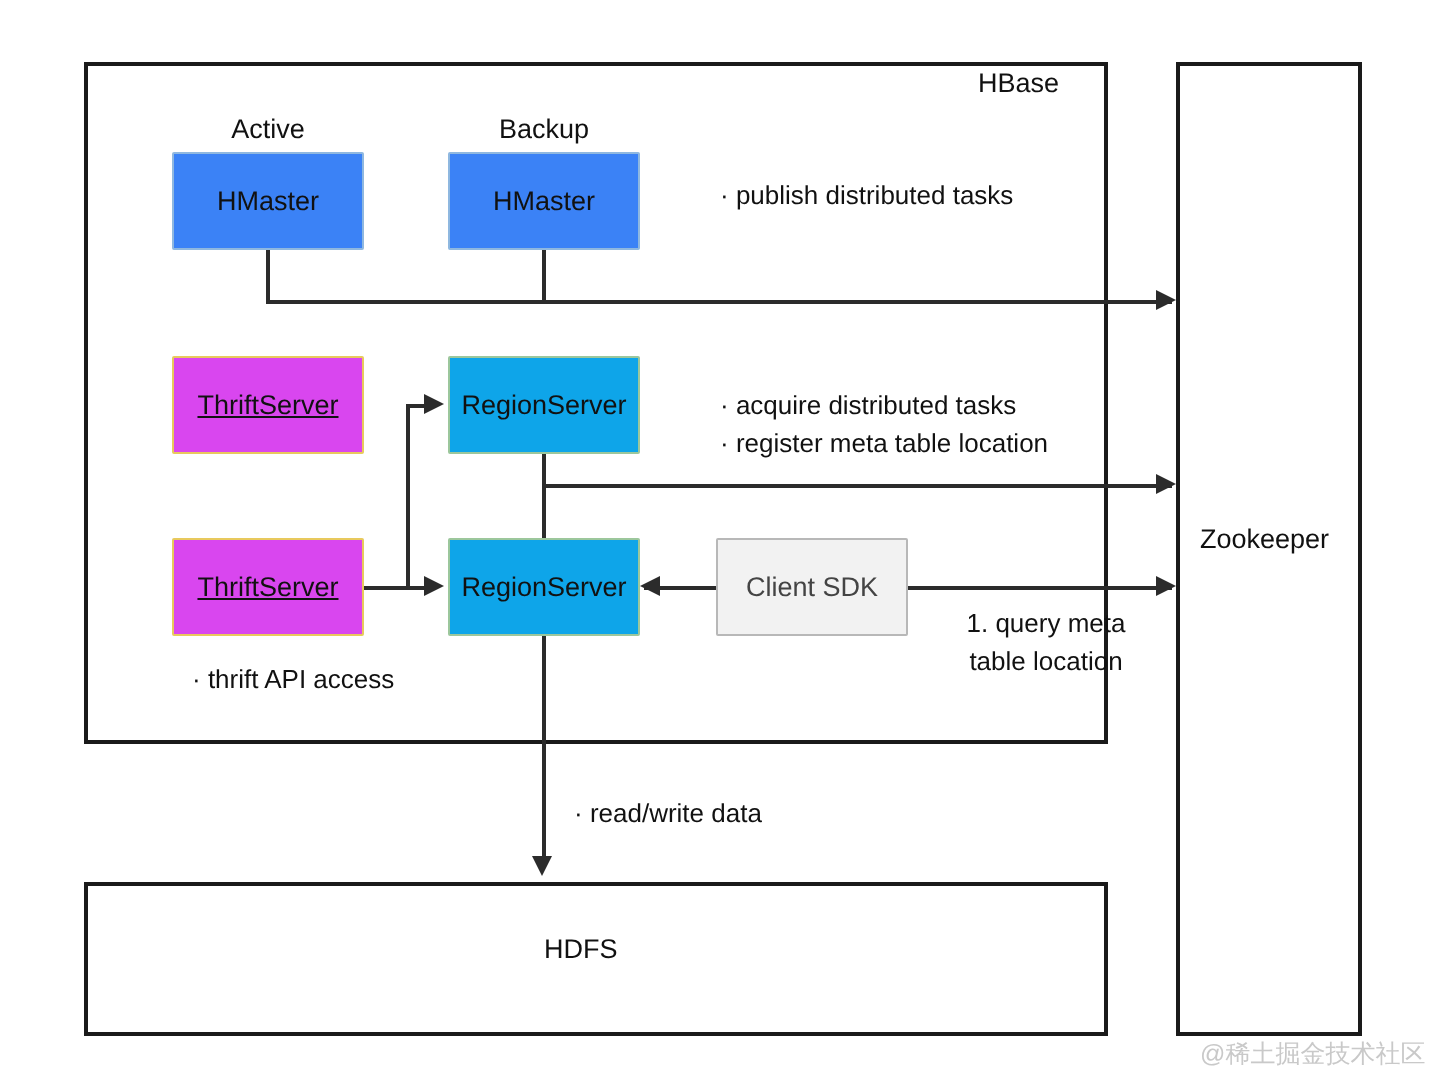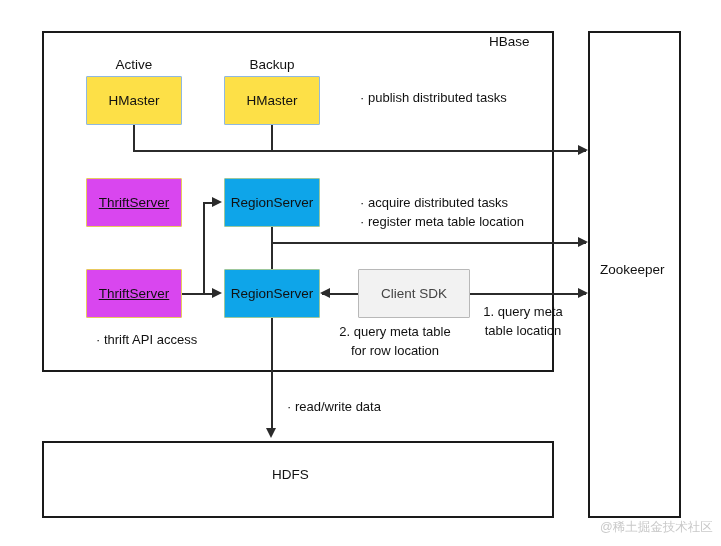--- a/index.html
+++ b/index.html
@@ -42,32 +42,32 @@
     position: absolute;
     box-sizing: border-box;
     display: flex;
     align-items: center;
     justify-content: center;
     font-size: 13.5px;
     color: #111111;
     white-space: nowrap;
     border-radius: 1px;
   }
-  .node.blue   { background: #fde047; border: 1.5px solid #8fb8e0; }
+  .node.blue   { background: #3b82f6; border: 1.5px solid #8fb8e0; }
   .node.yellow { background: #d946ef; border: 1.5px solid #e8c95d; text-decoration: underline; }
   .node.green  { background: #0ea5e9; border: 1.5px solid #9cc79c; }
   .node.grey   { background: #f2f2f2; border: 1.5px solid #b8b8b8; color: #444444; }
 
   #node-hmaster-active  { left: 86px;  top: 76px;  width: 96px; height: 49px; }
   #node-hmaster-backup  { left: 224px; top: 76px;  width: 96px; height: 49px; }
   #node-thrift-top      { left: 86px;  top: 178px; width: 96px; height: 49px; }
   #node-region-top      { left: 224px; top: 178px; width: 96px; height: 49px; }
   #node-thrift-bottom   { left: 86px;  top: 269px; width: 96px; height: 49px; }
   #node-region-bottom   { left: 224px; top: 269px; width: 96px; height: 49px; }
-  #node-client-sdk      { left: 358px; top: 269px; width: 112px; height: 49px; }
+  #node-client-sdk      { left: 358px; top: 269px; width: 96px; height: 49px; }
 
   
   .cap-label {
     position: absolute;
     font-size: 13.5px;
     color: #111111;
     white-space: nowrap;
     text-align: center;
   }
   #cap-active { left: 86px;  top: 57px; width: 96px; }
@@ -214,20 +214,16 @@
 
   <div id="annot-readwrite" class="annot">
     <div>· read/write data</div>
   </div>
 
   <div id="annot-query1" class="annot center">
     <div>1. query meta</div>
     <div>table location</div>
   </div>
 
-  <div id="annot-query2" class="annot center">
-    <div>2. query meta table</div>
-    <div>for row location</div>
-  </div>
 
   <div id="watermark">@稀土掘金技术社区</div>
 
 </div>
 
 </body></html>

